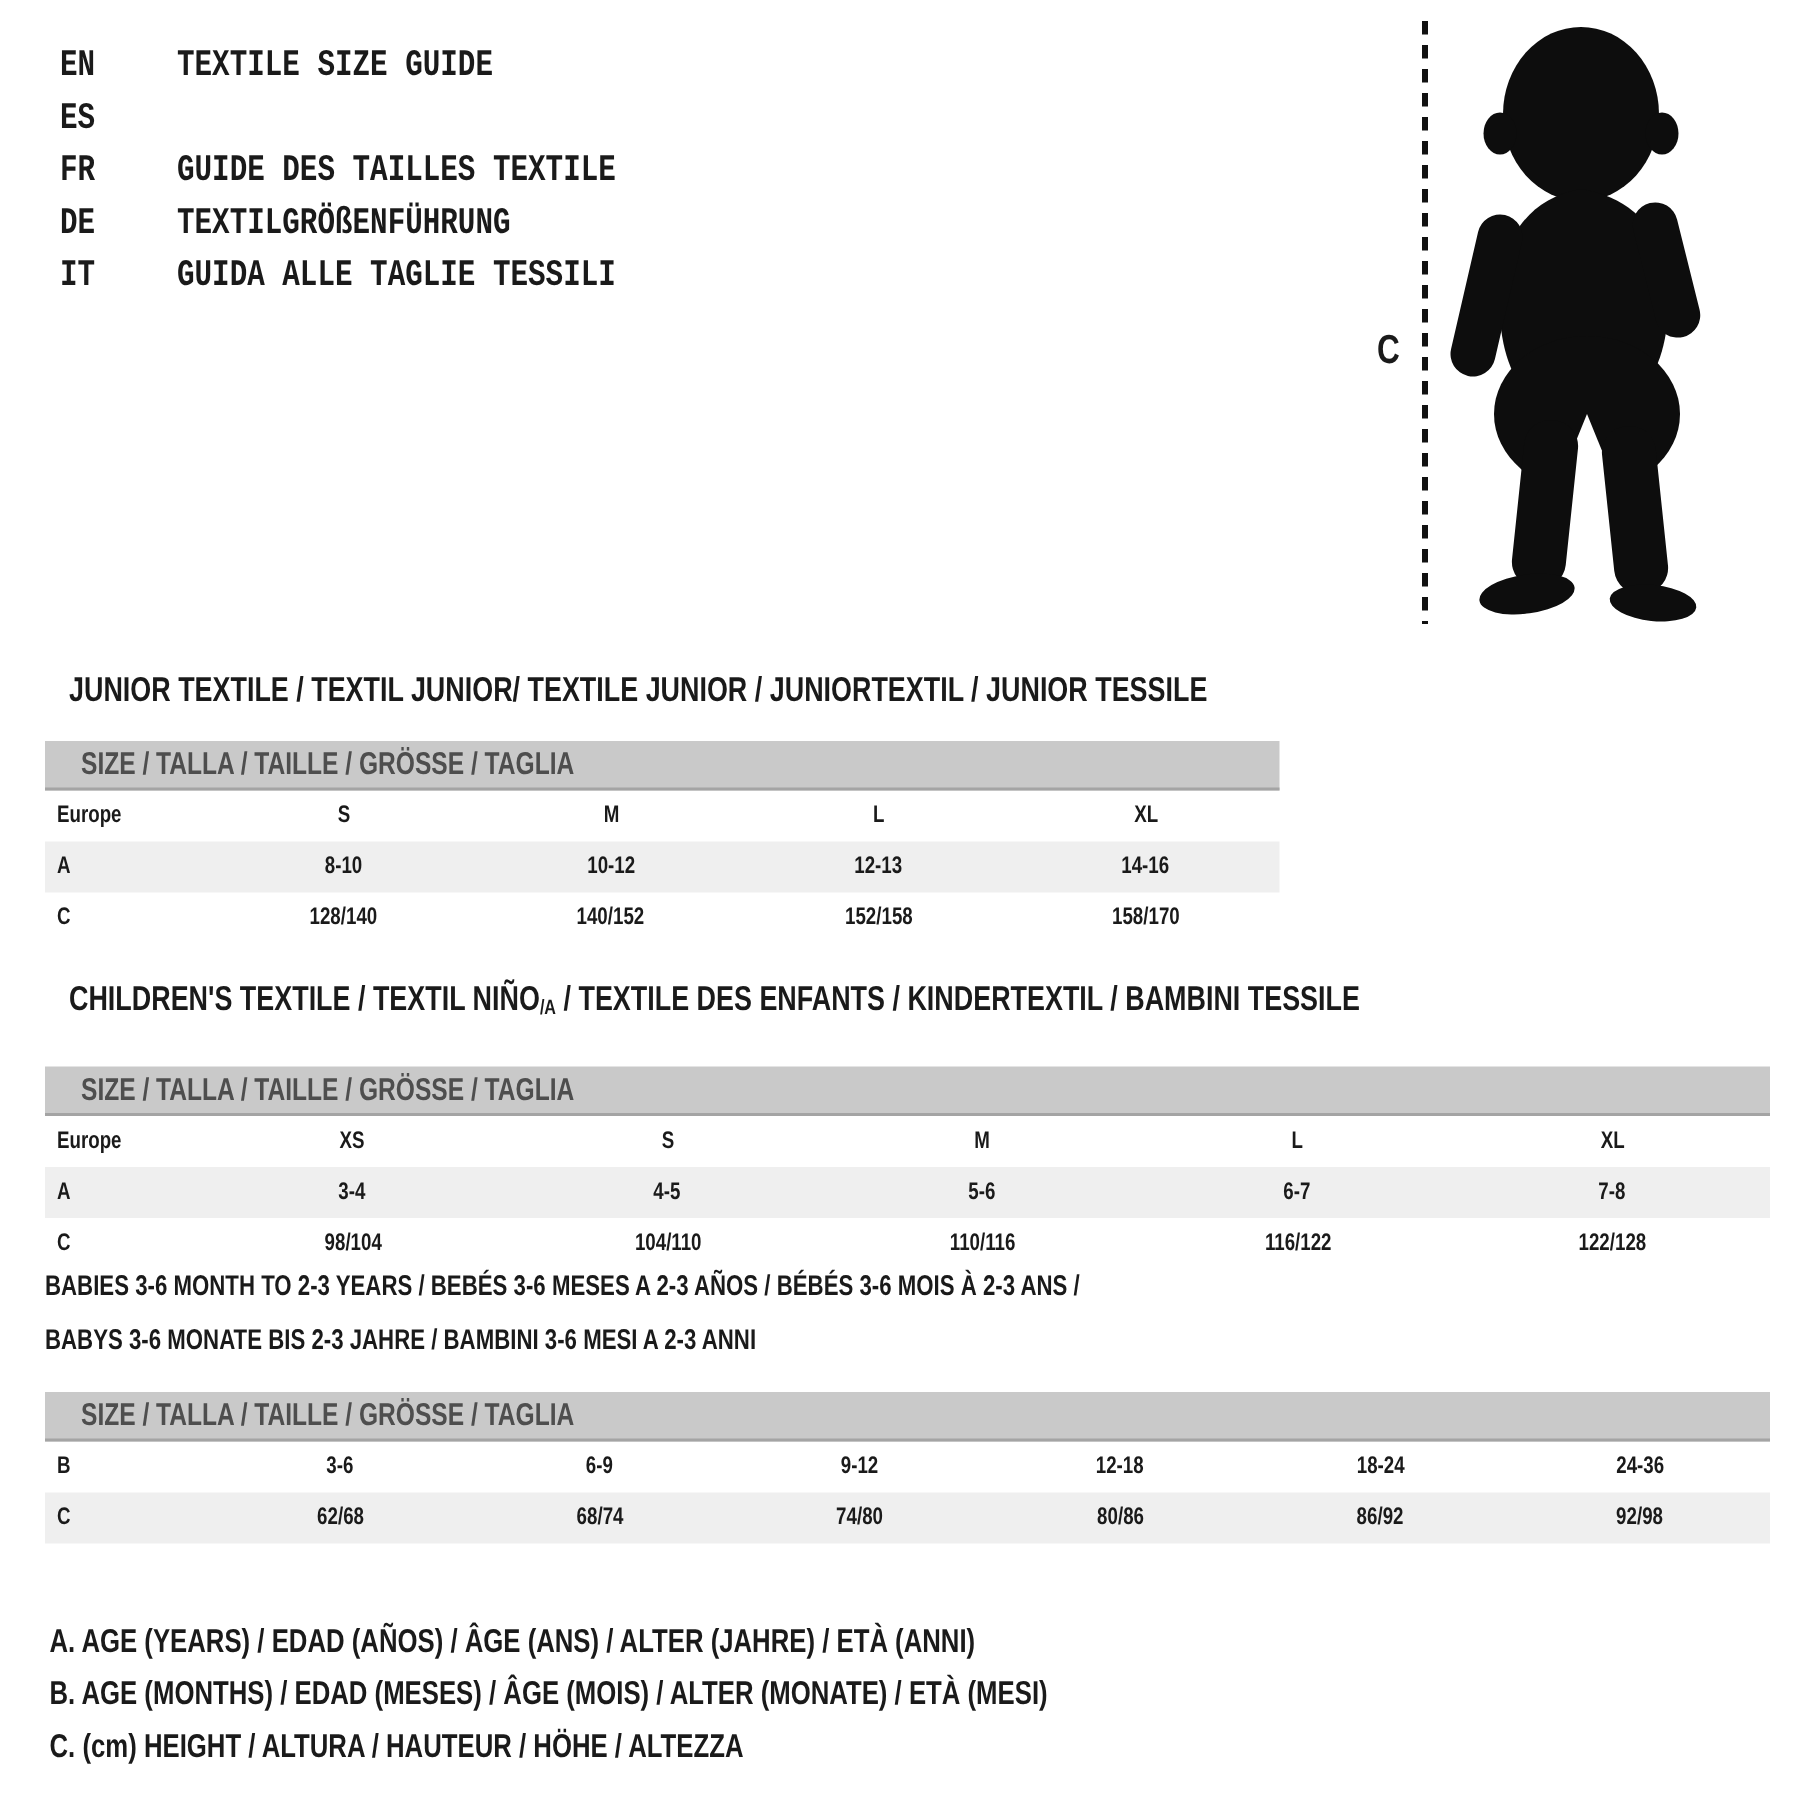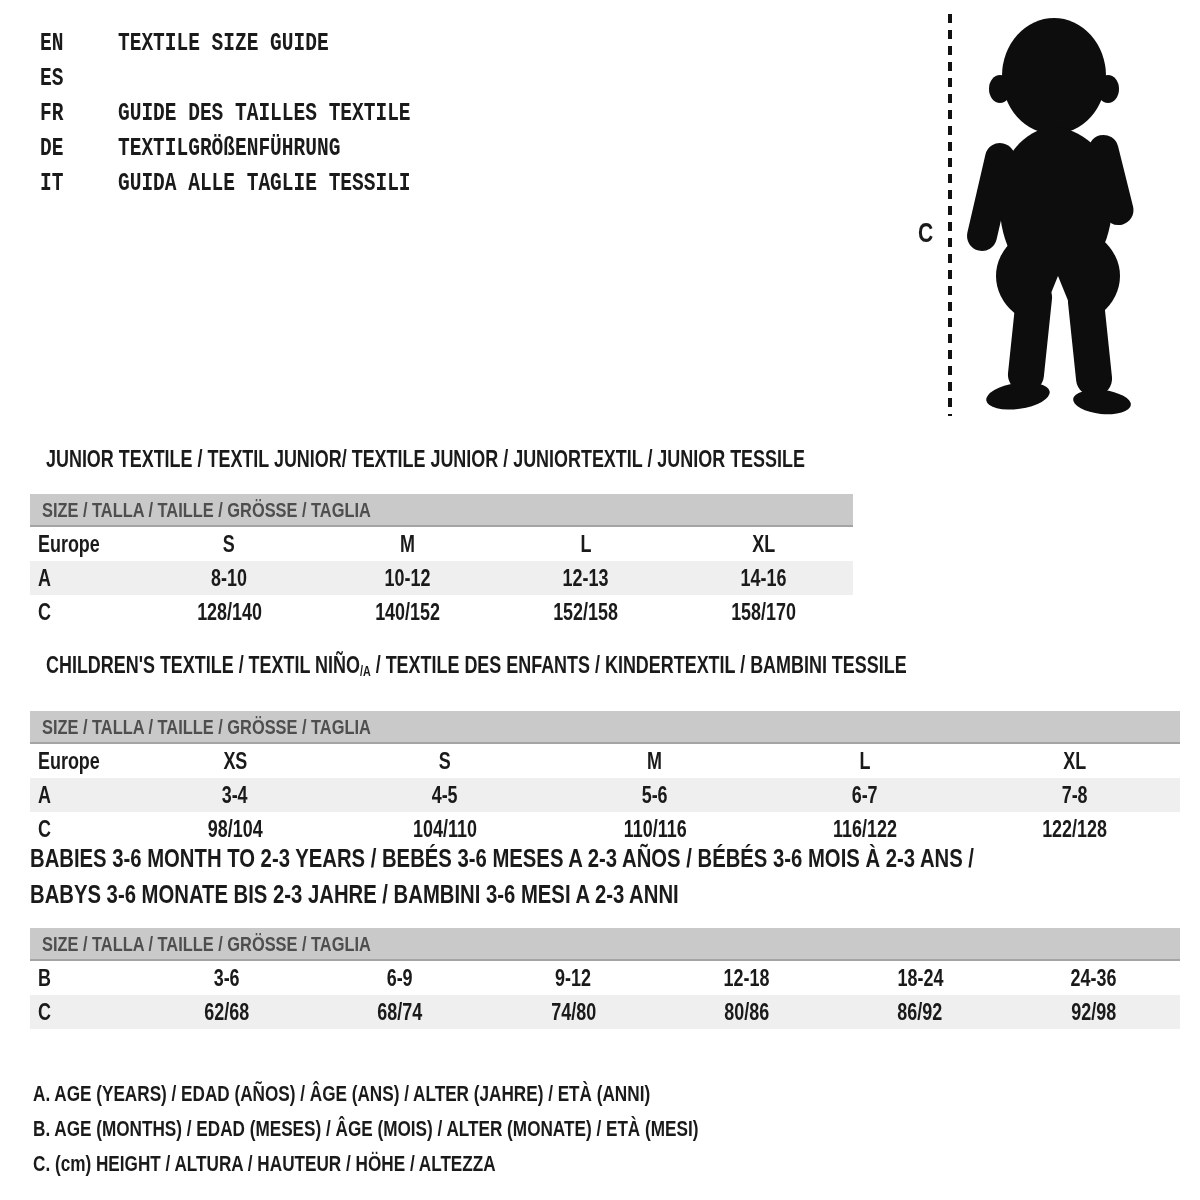--- a/index.html
+++ b/index.html
@@ -25,33 +25,33 @@
   .figure { position:absolute; left:902px; top:10px; width:285px; height:412px; }
   .figure svg { position:absolute; left:0; top:0; }
   .c-label { position:absolute; left:16px; top:208px; font-size:27px; }
 
   
   .sec { position:absolute; left:30px; }
   .sec h3 { margin:16px; font-size:23px; line-height:26px; font-weight:700; }
   .sec-junior   { top:430px; width:823px; }
   .sec-children { top:636px; width:1150px; }
   .sec-babies   { top:840px; width:1150px; }
-  .sec-babies .hline { font-size:26px; line-height:36px; }
+  .sec-babies .hline { font-size:19px; line-height:36px; }
   .subpart { font-size:0.6em; vertical-align:-0.22em; }
 
   .size-bar {
     height:31px; background:#c9c9c9; border-bottom:2px solid #a4a4a4;
-    display:flex; align-items:center; padding-left:12px;
+    display:flex; align-items:center; padding-left:24px;
     font-size:21px; color:#4e4e4e;
   }
   .mt-junior   { margin-top:22px; }
   .mt-children { margin-top:26px; }
   .mt-babies   { margin-top:16px; }
 
-  .trow { display:grid; height:34px; align-items:center; font-size:23px; }
+  .trow { display:grid; height:34px; align-items:center; font-size:16px; }
   .g5 { grid-template-columns:110px repeat(4,1fr); }
   .g6 { grid-template-columns:100px repeat(5,1fr); }
   .g7 { grid-template-columns:110px repeat(6,1fr); }
   .trow .lbl { padding-left:8px; text-align:left; }
   .trow .val { text-align:center; }
   .stripe { background:#efefef; }
 
   
   .legend { position:absolute; left:33px; top:1064px;margin-top:12px; }
   .legend-line { height:35px; display:flex; align-items:center; font-size:22px; }

